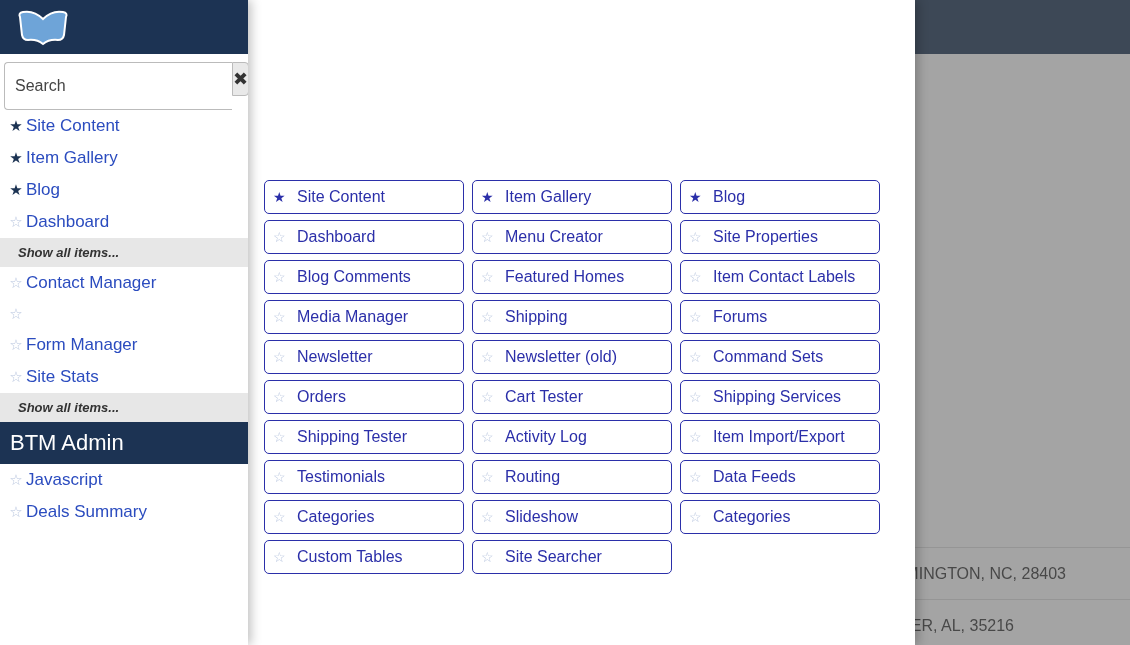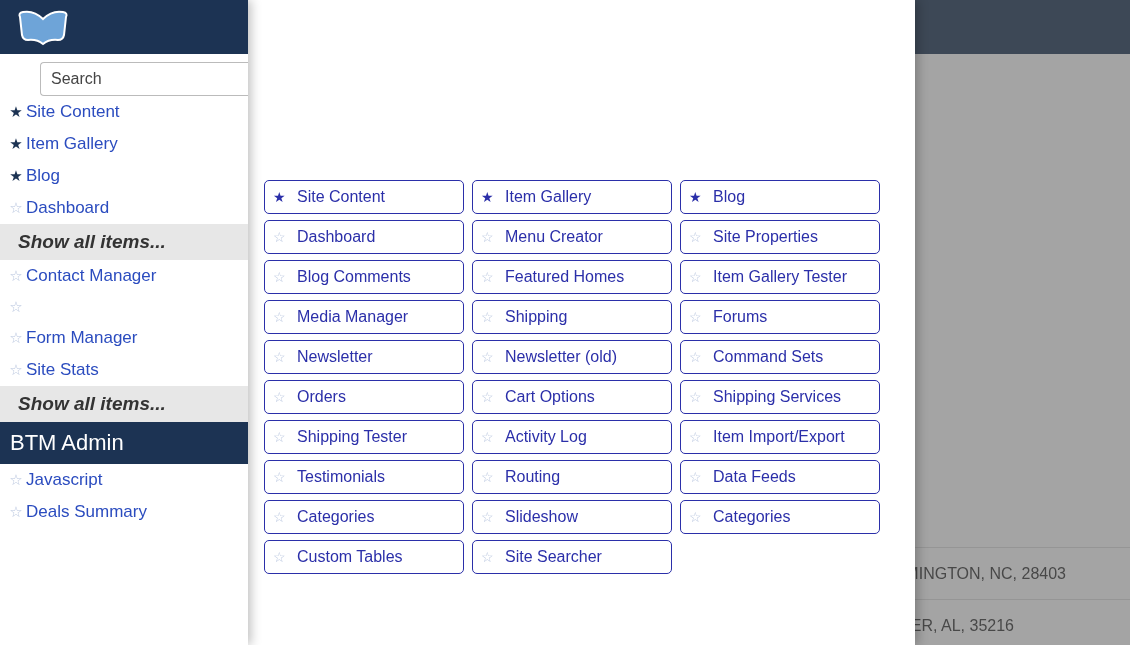--- a/index.html
+++ b/index.html
@@ -46,24 +46,23 @@
     overflow: hidden;
   }
   .sidebar-logo-band {
     height: 54px; background: #1c3353;
     display: flex; align-items: center; padding-left: 14px;
   }
   .search-wrap {
     display: flex; margin: 8px 4px 0 4px;
   }
   .search-input {
-    flex: 1; height: 34px; border: 1px solid #bbb; border-right: none;
+    flex: 1; height: 48px; border: 1px solid #bbb; border-right: none;
     border-radius: 4px 0 0 4px; padding: 0 10px; font-size: 16px;
     color: #555;
-    margin-left: 36px;
   }
   .search-input::placeholder { color: #444; }
   .search-clear {
     width: 34px; height: 34px; border: 1px solid #bbb;
     border-radius: 0 4px 4px 0; background: #e9e9e9;
     display: flex; align-items: center; justify-content: center;
     font-size: 18px; color: #333; cursor: pointer;
   }
   .section-header {
     background: #1c3353; color: #fff;
@@ -74,21 +73,21 @@
   .side-item {
     display: flex; align-items: center;
     padding: 6px 6px; font-size: 17px;
     color: #2b4cbf; cursor: pointer;
   }
   .side-item .star { width: 20px; text-align: center; font-size: 15px; }
   .star-filled { color: #1c3353; }
   .star-outline { color: #b9c6df; }
   .show-all {
     background: #e7e7e7; font-style: italic; font-weight: 600;
-    color: #333; padding: 7px 18px; font-size: 19px; cursor: pointer;
+    color: #333; padding: 7px 18px; font-size: 13px; cursor: pointer;
   }
   .first-section-header { margin-top: 10px; }
 
   
   .flyout {
     position: absolute; top: 0; bottom: 0; left: 248px;
     width: 667px; background: #fff;
     box-shadow: 3px 0 10px rgba(0,0,0,0.25);
     z-index: 9;
     padding-top: 180px;
@@ -170,21 +169,21 @@
       <div class="fly-item">
         <span class="star fly-star-outline">☆</span>
         <span>Blog Comments</span>
       </div>
       <div class="fly-item">
         <span class="star fly-star-outline">☆</span>
         <span>Featured Homes</span>
       </div>
       <div class="fly-item">
         <span class="star fly-star-outline">☆</span>
-        <span>Item Gallery Tester</span>
+        <span>Item Contact Labels</span>
       </div>
       <div class="fly-item">
         <span class="star fly-star-outline">☆</span>
         <span>Media Manager</span>
       </div>
       <div class="fly-item">
         <span class="star fly-star-outline">☆</span>
         <span>Shipping</span>
       </div>
       <div class="fly-item">
@@ -202,21 +201,21 @@
       <div class="fly-item">
         <span class="star fly-star-outline">☆</span>
         <span>Command Sets</span>
       </div>
       <div class="fly-item">
         <span class="star fly-star-outline">☆</span>
         <span>Orders</span>
       </div>
       <div class="fly-item">
         <span class="star fly-star-outline">☆</span>
-        <span>Cart Options</span>
+        <span>Cart Tester</span>
       </div>
       <div class="fly-item">
         <span class="star fly-star-outline">☆</span>
         <span>Shipping Services</span>
       </div>
       <div class="fly-item">
         <span class="star fly-star-outline">☆</span>
         <span>Shipping Tester</span>
       </div>
       <div class="fly-item">

